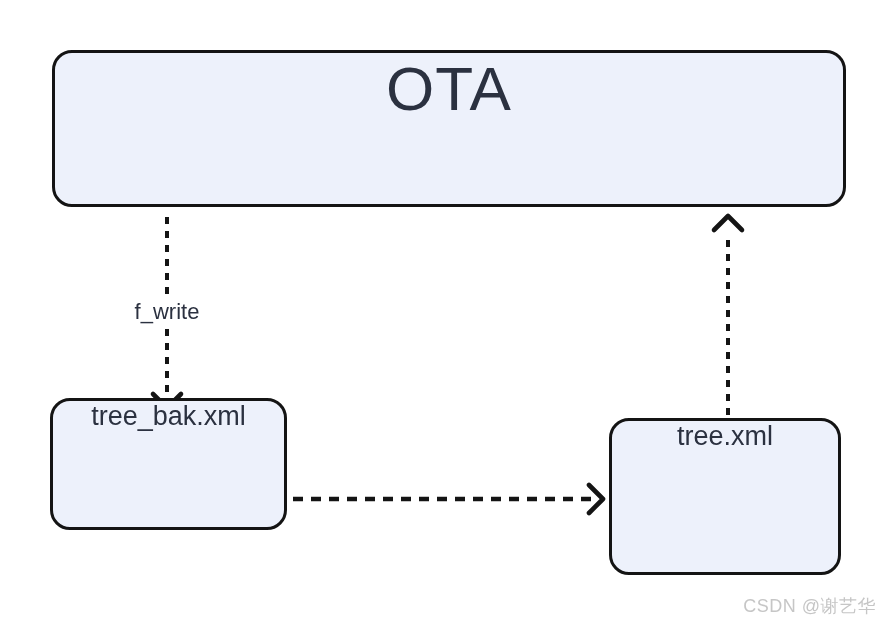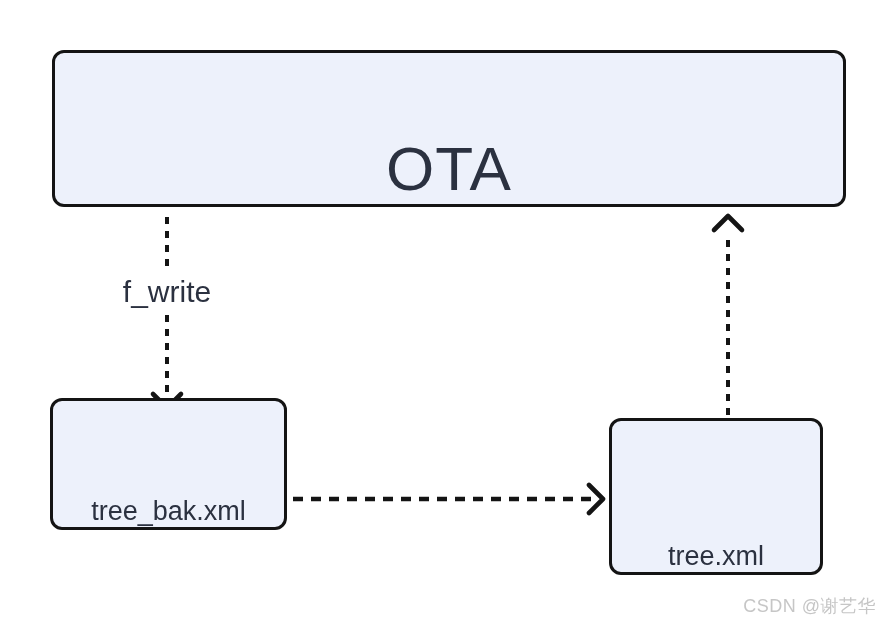--- a/index.html
+++ b/index.html
@@ -25,52 +25,53 @@
   .edges-layer {
     position: absolute;
     left: 0; top: 0;
     width: 896px; height: 626px;
   }
 
   .node {
     position: absolute;
     background: var(--node-fill);
     border: 3.5px solid var(--node-border);
-    border-radius: 12px;
+    border-radius: 20px;
     display: flex;
-    align-items: flex-end;
+    align-items: flex-start;
     justify-content: center;
     color: var(--text);
   }
   .node-ota {
     left: 52px; top: 50px;
     width: 794px; height: 157px;
     font-size: 62px;
     letter-spacing: 1px;
   }
   .node-tree-bak {
     left: 50px; top: 398px;
     width: 237px; height: 132px;
     font-size: 27px;
   }
   .node-tree {
     left: 609px; top: 418px;
-    width: 214px; height: 157px;
+    width: 232px; height: 157px;
     font-size: 27px;
   }
 
   .edge-label {
     position: absolute;
     transform: translate(-50%, -50%);
     background: var(--background);
     color: var(--text);
-    font-size: 30px;
+    font-size: 22px;
     line-height: 1.15;
     padding: 3px 10px;
     white-space: nowrap;
+    margin-top: 20px;
   }
   .label-f-write { left: 167px; top: 292px; }
   .label-rename  { left: 436px; top: 499px; padding: 3px 13px; }
   .label-f-read  { left: 728px; top: 306px; }
 
   .watermark {
     position: absolute;
     right: 20px;
     bottom: 8px;
     font-size: 18px;

